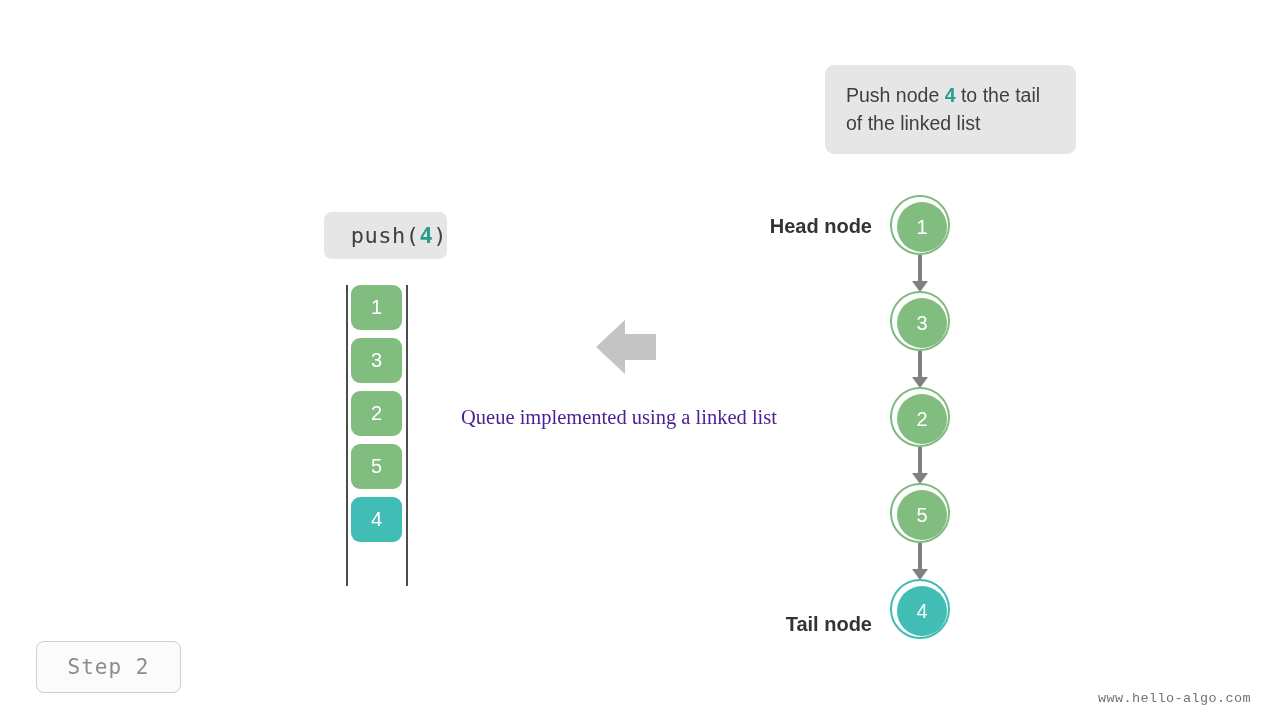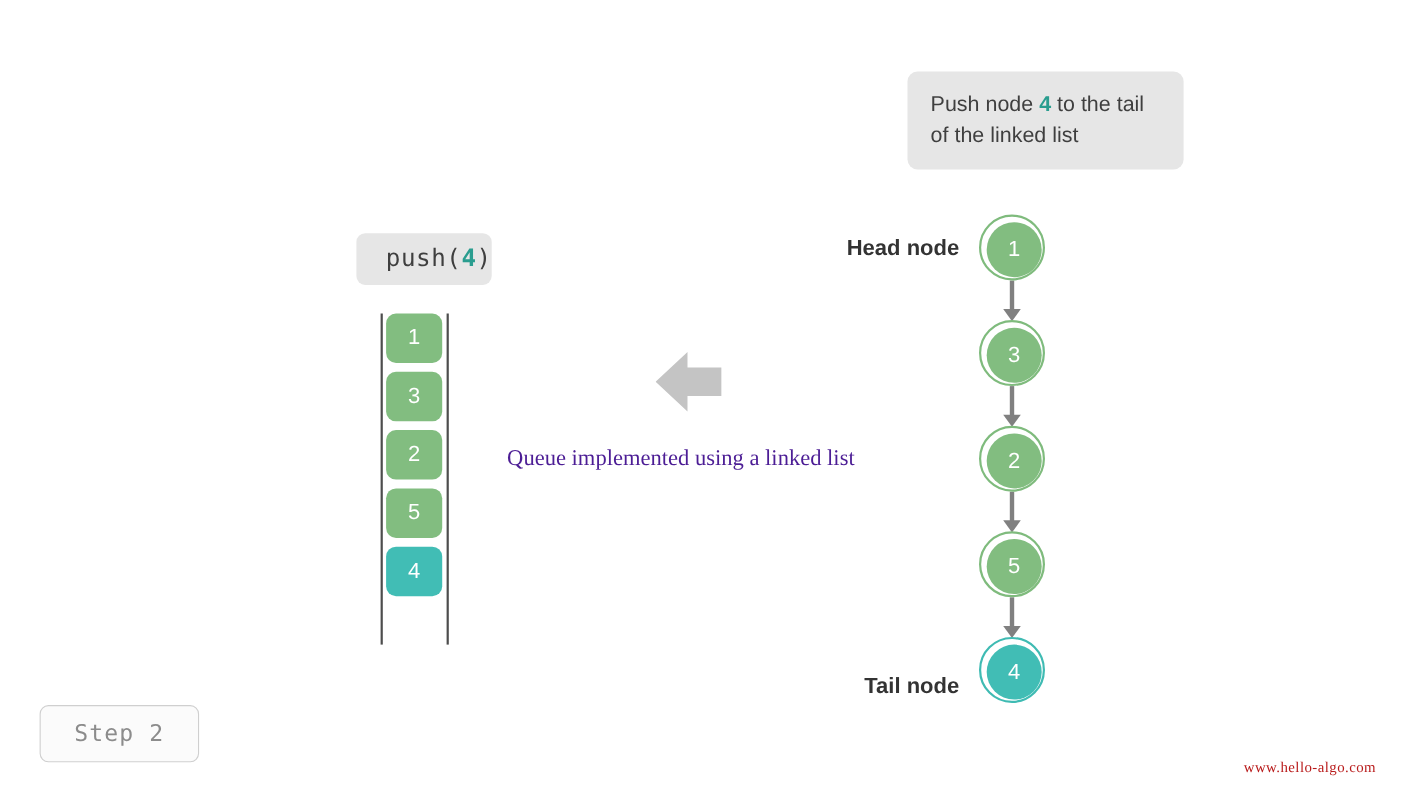--- a/index.html
+++ b/index.html
@@ -193,23 +193,23 @@
     color: #8c8c8c;
     letter-spacing: 1px;
     text-align: center;
   }
 
   
   .watermark {
     position: absolute;
     right: 29px;
     bottom: 14px;
-    font-family: Liberation Serif, serif;
+    font-family: Liberation Mono, monospace;
     font-size: 13.5px;
-    color: #b91c1c;
+    color: #737373;
     letter-spacing: 0.4px;
   }
 </style>
 </head>
 <body>
 
 <div id="canvas">
 
   <div class="callout">
     <span>Push node </span><span class="hl">4</span><span> to the tail of the linked list</span>

